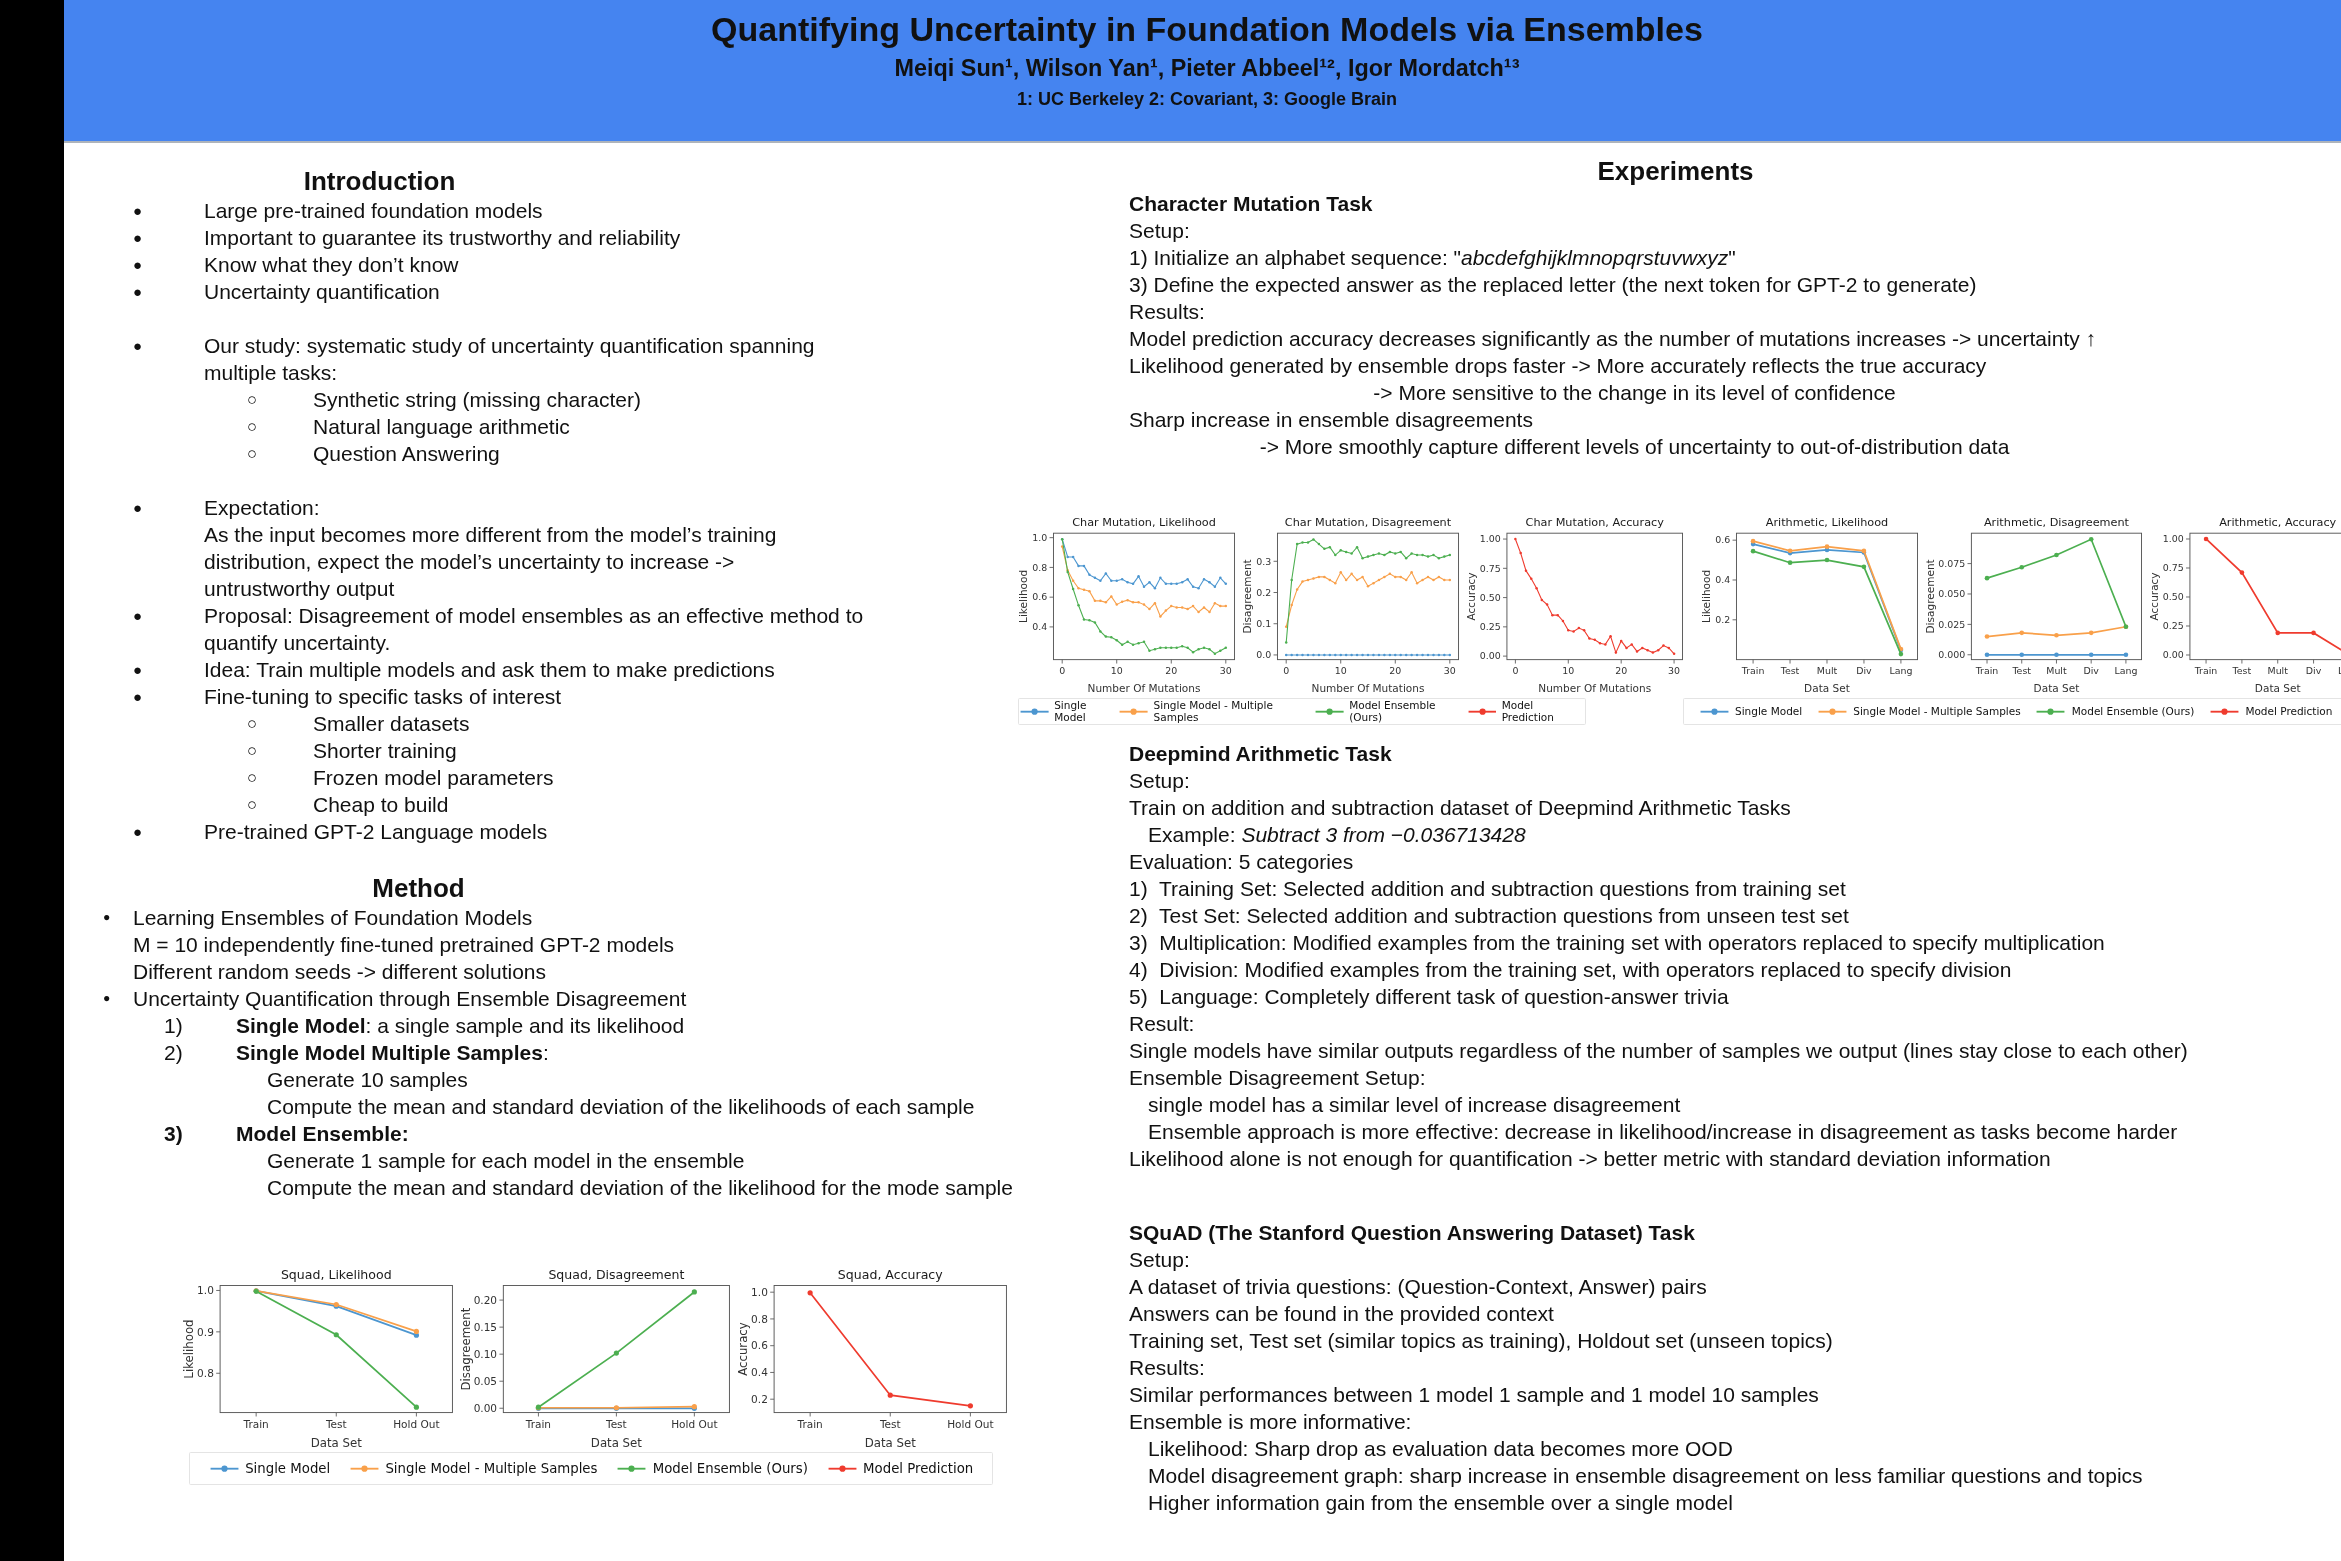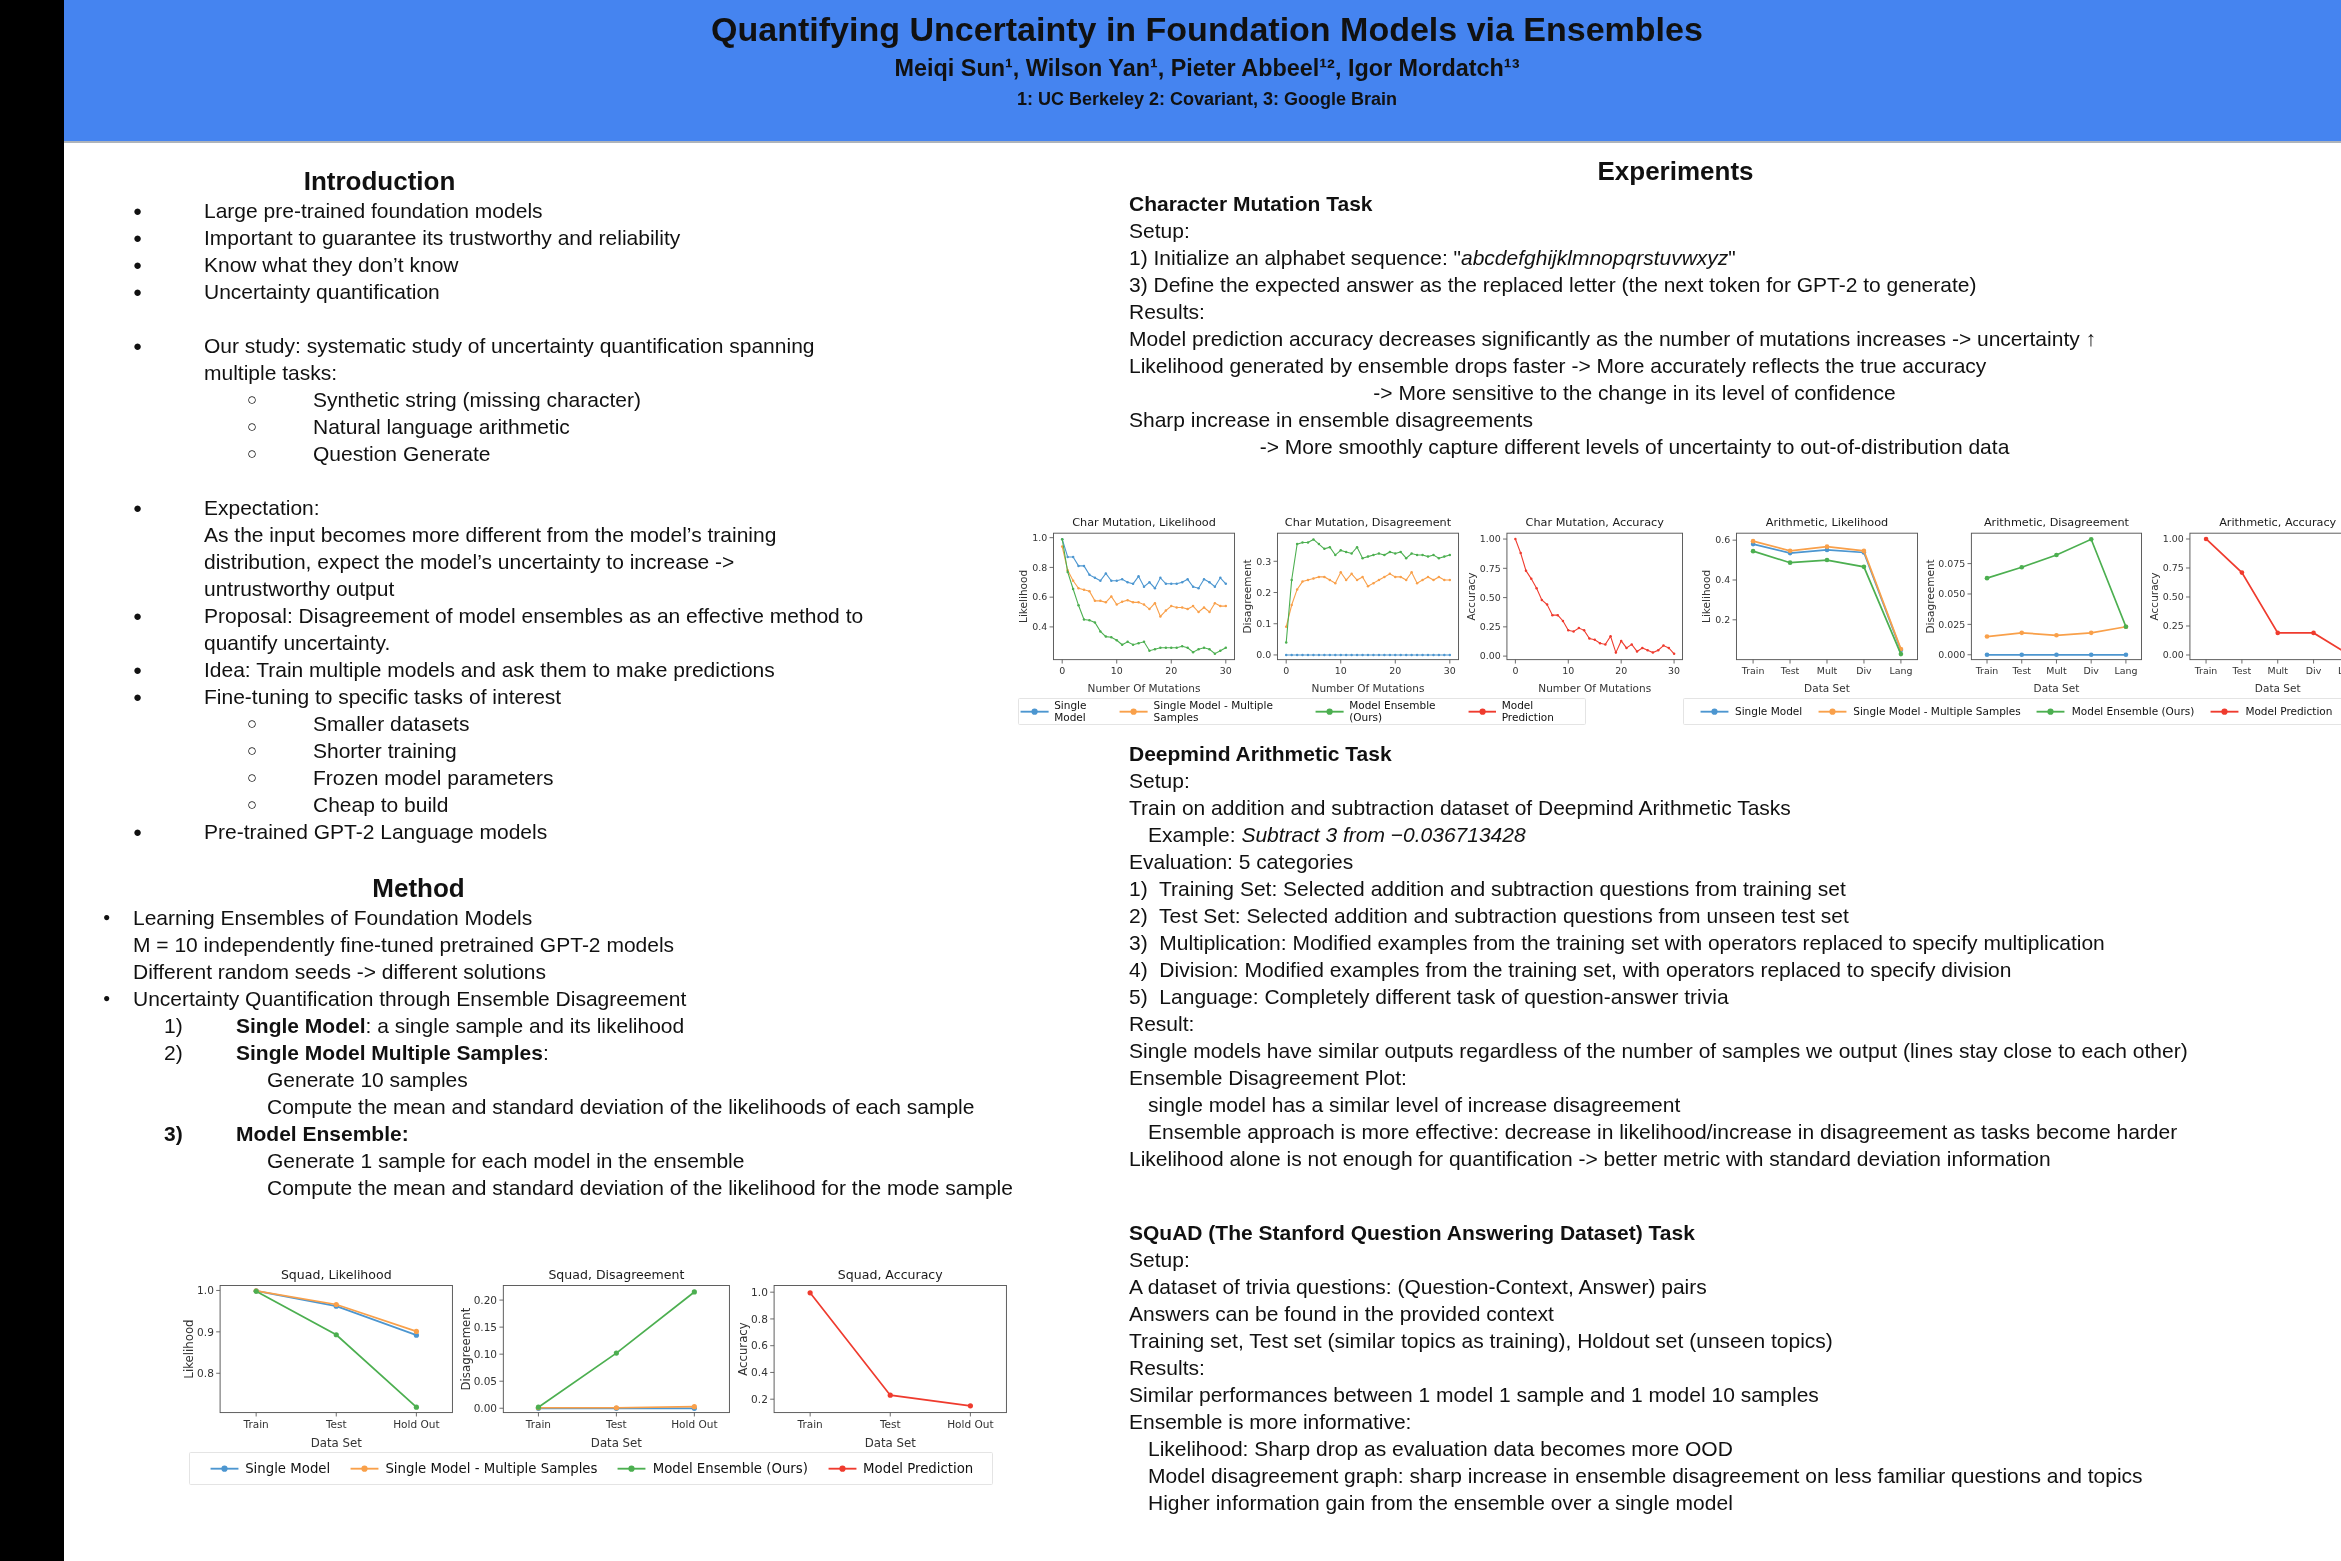--- a/index.html
+++ b/index.html
@@ -68,21 +68,21 @@
     <div class="lines intro-lines" style="left:19px;top:197px;">
         <div class="ln"><span class="marker disc">●</span><span>Large pre-trained foundation models</span></div>
         <div class="ln"><span class="marker disc">●</span><span>Important to guarantee its trustworthy and reliability</span></div>
         <div class="ln"><span class="marker disc">●</span><span>Know what they don’t know</span></div>
         <div class="ln"><span class="marker disc">●</span><span>Uncertainty quantification</span></div>
         <div class="ln gap"><span></span></div>
         <div class="ln"><span class="marker disc">●</span><span>Our study: systematic study of uncertainty quantification spanning</span></div>
         <div class="ln"><span>multiple tasks:</span></div>
         <div class="ln sub"><span class="marker circle">○</span><span>Synthetic string (missing character)</span></div>
         <div class="ln sub"><span class="marker circle">○</span><span>Natural language arithmetic</span></div>
-        <div class="ln sub"><span class="marker circle">○</span><span>Question Generate</span></div>
+        <div class="ln sub"><span class="marker circle">○</span><span>Question Answering</span></div>
         <div class="ln gap"><span></span></div>
         <div class="ln"><span class="marker disc">●</span><span>Expectation:</span></div>
         <div class="ln"><span>As the input becomes more different from the model’s training</span></div>
         <div class="ln"><span>distribution, expect the model’s uncertainty to increase -&gt;</span></div>
         <div class="ln"><span>untrustworthy output</span></div>
         <div class="ln"><span class="marker disc">●</span><span>Proposal: Disagreement of model ensembles as an effective method to</span></div>
         <div class="ln"><span>quantify uncertainty.</span></div>
         <div class="ln"><span class="marker disc">●</span><span>Idea: Train multiple models and ask them to make predictions</span></div>
         <div class="ln"><span class="marker disc">●</span><span>Fine-tuning to specific tasks of interest</span></div>
         <div class="ln sub"><span class="marker circle">○</span><span>Smaller datasets</span></div>
@@ -719,21 +719,21 @@
         <div class="ln"><span>Train on addition and subtraction dataset of Deepmind Arithmetic Tasks</span></div>
         <div class="ln ind-s"><span>Example: </span><span class="i">Subtract 3 from −0.036713428</span></div>
         <div class="ln"><span>Evaluation: 5 categories</span></div>
         <div class="ln"><span>1)&nbsp; Training Set: Selected addition and subtraction questions from training set</span></div>
         <div class="ln"><span>2)&nbsp; Test Set: Selected addition and subtraction questions from unseen test set</span></div>
         <div class="ln"><span>3)&nbsp; Multiplication: Modified examples from the training set with operators replaced to specify multiplication</span></div>
         <div class="ln"><span>4)&nbsp; Division: Modified examples from the training set, with operators replaced to specify division</span></div>
         <div class="ln"><span>5)&nbsp; Language: Completely different task of question-answer trivia</span></div>
         <div class="ln"><span>Result:</span></div>
         <div class="ln"><span>Single models have similar outputs regardless of the number of samples we output (lines stay close to each other)</span></div>
-        <div class="ln"><span>Ensemble Disagreement Plot:</span></div>
+        <div class="ln"><span>Ensemble Disagreement Setup:</span></div>
         <div class="ln ind-s"><span>single model has a similar level of increase disagreement</span></div>
         <div class="ln ind-s"><span>Ensemble approach is more effective: decrease in likelihood/increase in disagreement as tasks become harder</span></div>
         <div class="ln"><span>Likelihood alone is not enough for quantification -&gt; better metric with standard deviation information</span></div>
       </div>
     <div class="lines rc-lines" style="left:1065px;top:1219px;">
         <div class="ln"><span class="b">SQuAD (The Stanford Question Answering Dataset) Task</span></div>
         <div class="ln"><span>Setup:</span></div>
         <div class="ln"><span>A dataset of trivia questions: (Question-Context, Answer) pairs</span></div>
         <div class="ln"><span>Answers can be found in the provided context</span></div>
         <div class="ln"><span>Training set, Test set (similar topics as training), Holdout set (unseen topics)</span></div>

